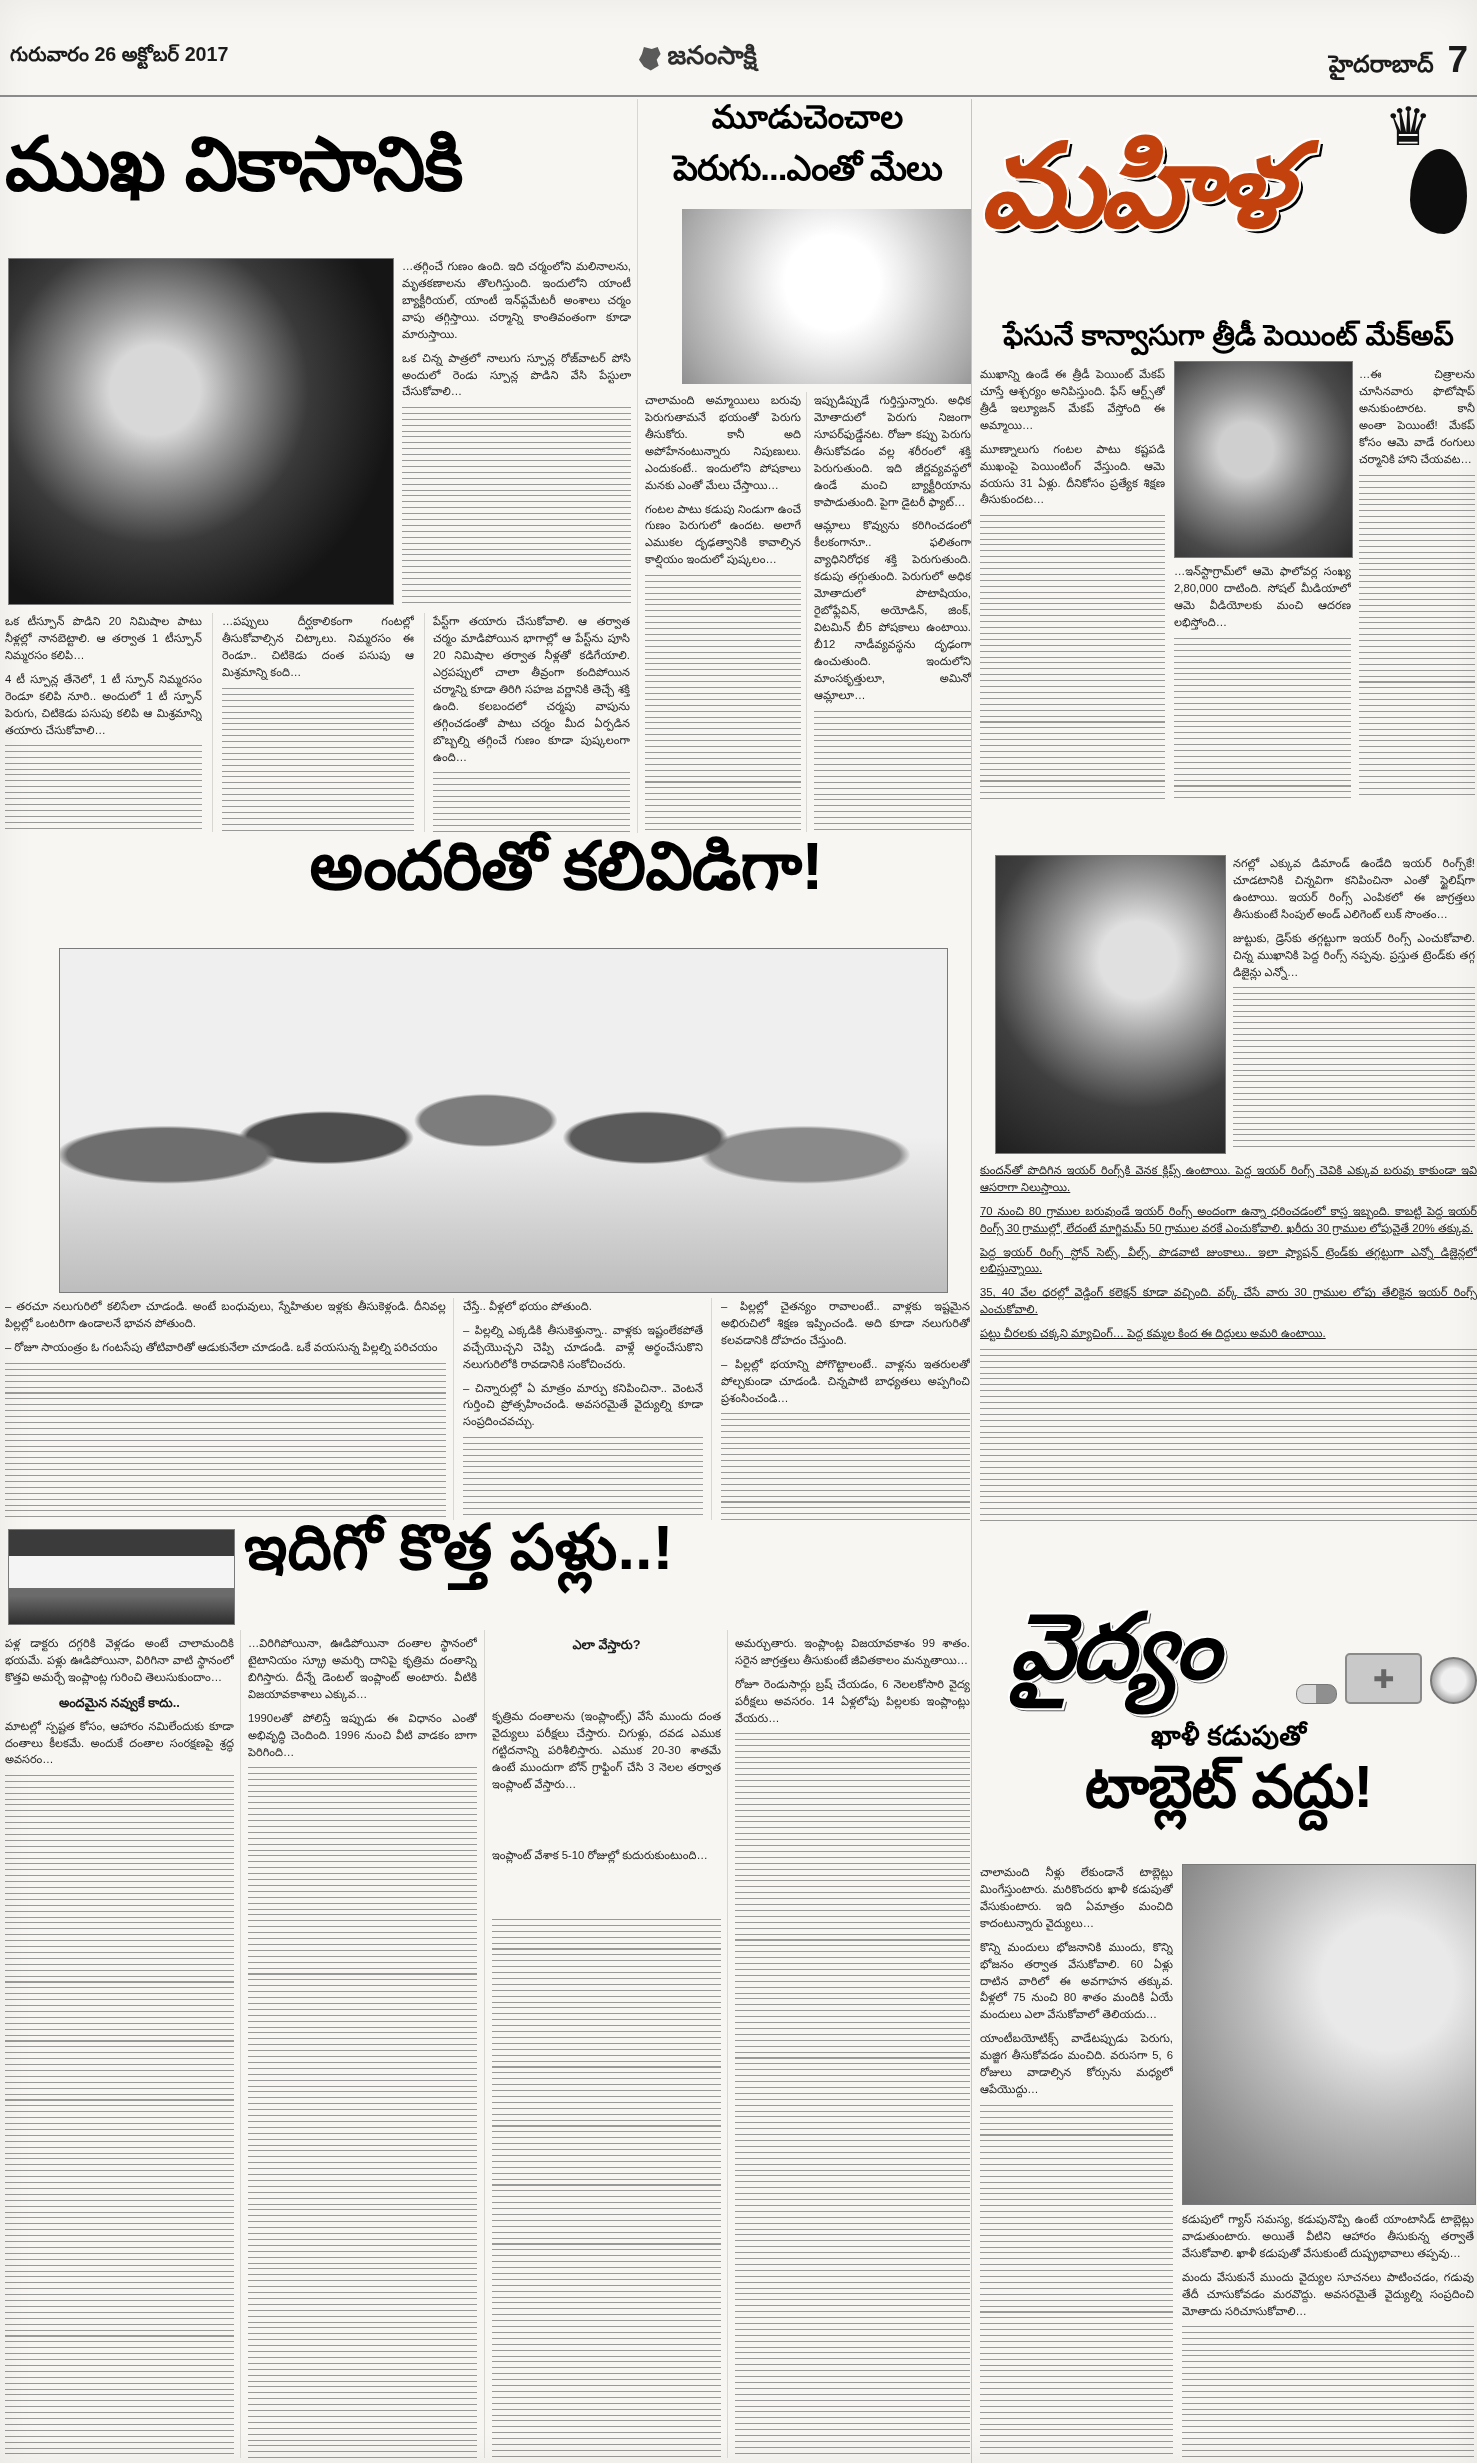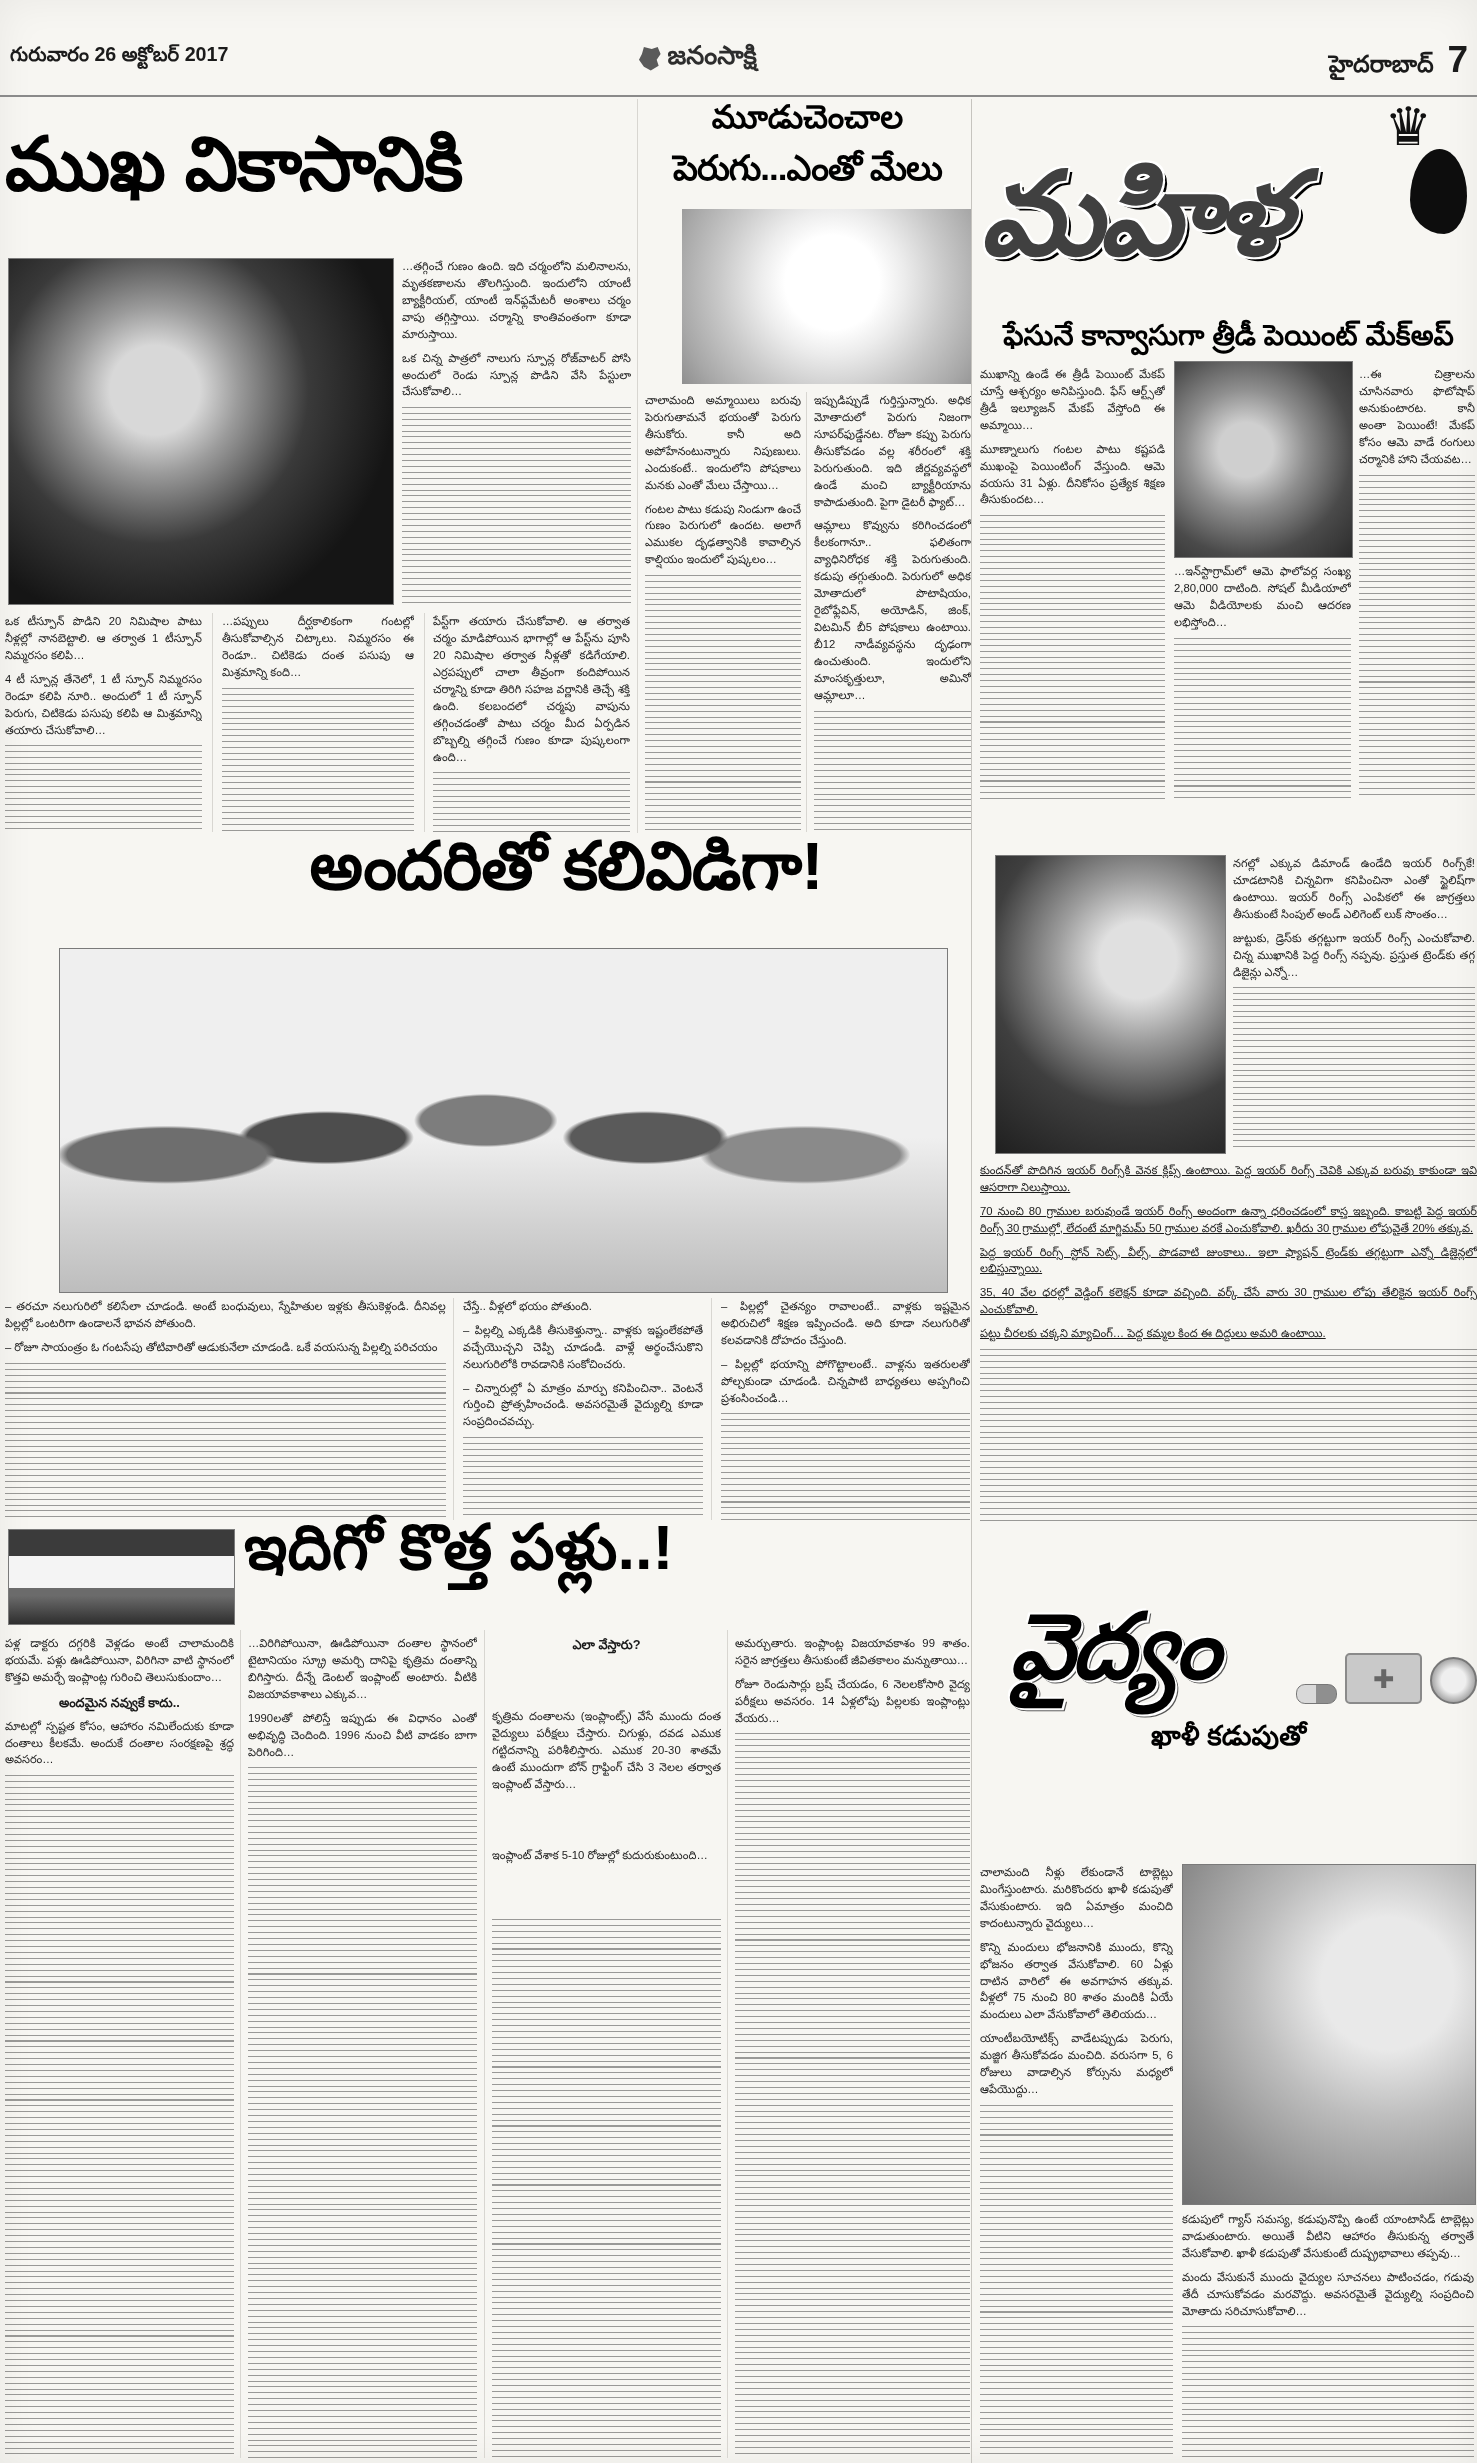--- a/index.html
+++ b/index.html
@@ -41,22 +41,22 @@
       radial-gradient(ellipse at 84% 60%, #8a8a8a 0 9%, transparent 10%),
       linear-gradient(to bottom,#efefef 0 55%, #d2d2d2 80%, #bdbdbd);}
   .ph-earrings{background:
       radial-gradient(circle at 62% 35%, #e0e0e0 0 16%, #9d9d9d 34%, #3f3f3f 62%, #1f1f1f);}
   .ph-teeth{background:
       linear-gradient(to bottom,#3b3b3b 0 28%,
         #f4f4f4 28% 62%, #6b6b6b 62% 70%, #2e2e2e);}
   .ph-pill{background:
       radial-gradient(circle at 70% 35%, #e9e9e9 0 22%, #bdbdbd 45%, #8d8d8d 75%, #6f6f6f);}
   
-  .mah-logo{font-size:116px;font-weight:900;font-style:italic;color:#404040;line-height:1;
-            letter-spacing:-3.9px;text-shadow:2px 2px 0 #fff,-2px -2px 0 #fff,2px -2px 0 #fff,-2px 2px 0 #fff,3.9px 3.9px 0 #000;margin-top:28px;}
+  .mah-logo{font-size:116px;font-weight:900;font-style:italic;color:#c2410c;line-height:1;
+            letter-spacing:-3.9px;text-shadow:2px 2px 0 #fff,-2px -2px 0 #fff,2px -2px 0 #fff,-2px 2px 0 #fff,3.9px 3.9px 0 #000;}
   .crown{font-size:53px;color:#111;line-height:1;}
   .silhouette{width:57px;height:85px;background:#0d0d0d;
               border-radius:52% 48% 40% 60%/60% 55% 45% 40%;}
   
   .vai-logo{font-size:91px;font-weight:900;font-style:italic;color:#000;line-height:1;
             letter-spacing:-3px;text-shadow:2px 2px 0 #fff,-2px -2px 0 #fff,3px 3px 0 #555;}
   .medkit{width:73px;height:47px;background:#c9c9c9;border:2px solid #8a8a8a;border-radius:4.9px;
           display:flex;align-items:center;justify-content:center;font-size:25.6px;color:#666;}
   .bpmeter{width:43px;height:43px;border-radius:50%;background:radial-gradient(circle,#efefef 0 40%,#a9a9a9 70%,#7c7c7c);border:2px solid #777;}
   .pillcap{width:39px;height:17.7px;border-radius:8.9px;background:linear-gradient(to right,#d9d9d9 50%,#8f8f8f 50%);border:1px solid #777;}
@@ -208,20 +208,21 @@
 
   <div class="abs" style="left:980px;top:1535px;width:497px;height:179px;">
     <span class="vai-logo" style="position:absolute;left:29.6px;top:29.6px;margin-top:36px;">వైద్యం</span>
     <div class="logo-art abs" style="right:0;bottom:9.9px;">
       <div class="pillcap"></div>
       <div class="medkit">✚</div>
       <div class="bpmeter"></div>
     </div>
   </div>
   <div class="abs kicker" style="left:980px;top:1720px;width:497px;font-size:27.6px;">ఖాళీ కడుపుతో</div>
+  <div class="abs headline center" style="left:980px;top:1757px;width:497px;font-size:59px;">టాబ్లెట్ వద్దు!</div>
   <div class="abs col" style="left:980px;top:1864px;width:193px;height:595px;">
       <p class="para">చాలామంది నీళ్లు లేకుండానే టాబ్లెట్లు మింగేస్తుంటారు. మరికొందరు ఖాళీ కడుపుతో వేసుకుంటారు. ఇది ఏమాత్రం మంచిది కాదంటున్నారు వైద్యులు…</p>
       <p class="para">కొన్ని మందులు భోజనానికి ముందు, కొన్ని భోజనం తర్వాత వేసుకోవాలి. 60 ఏళ్లు దాటిన వారిలో ఈ అవగాహన తక్కువ. వీళ్లలో 75 నుంచి 80 శాతం మందికి ఏయే మందులు ఎలా వేసుకోవాలో తెలియదు…</p>
       <p class="para">యాంటీబయోటిక్స్ వాడేటప్పుడు పెరుగు, మజ్జిగ తీసుకోవడం మంచిది. వరుసగా 5, 6 రోజులు వాడాల్సిన కోర్సును మధ్యలో ఆపేయొద్దు…</p>
       <div class="fill"></div>
     </div>
   <div class="abs photo ph-pill" style="left:1182px;top:1864px;width:292px;height:339px;"></div>
   <div class="abs col" style="left:1182px;top:2211px;width:292px;height:248px;">
       <p class="para">కడుపులో గ్యాస్ సమస్య, కడుపునొప్పి ఉంటే యాంటాసిడ్ టాబ్లెట్లు వాడుతుంటారు. అయితే వీటిని ఆహారం తీసుకున్న తర్వాతే వేసుకోవాలి. ఖాళీ కడుపుతో వేసుకుంటే దుష్ప్రభావాలు తప్పవు…</p>
       <p class="para">మందు వేసుకునే ముందు వైద్యుల సూచనలు పాటించడం, గడువు తేదీ చూసుకోవడం మరవొద్దు. అవసరమైతే వైద్యుల్ని సంప్రదించి మోతాదు సరిచూసుకోవాలి…</p>

